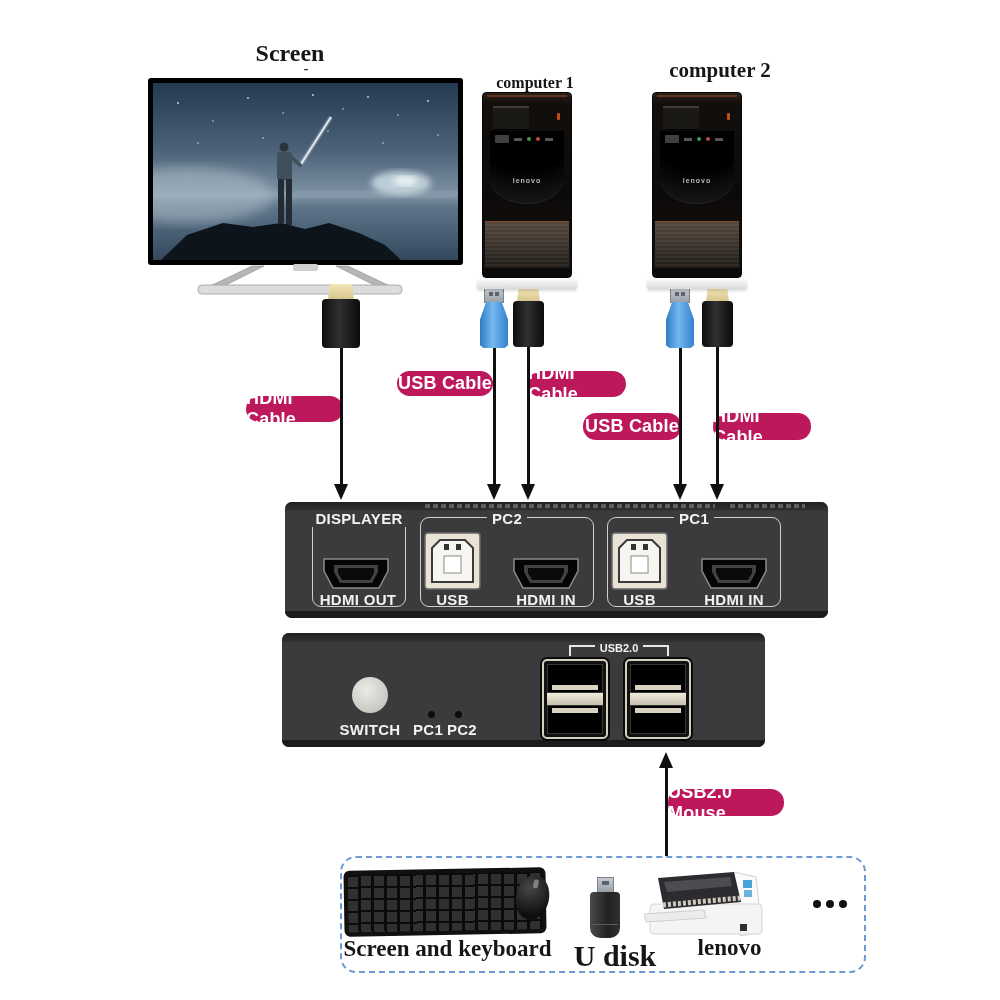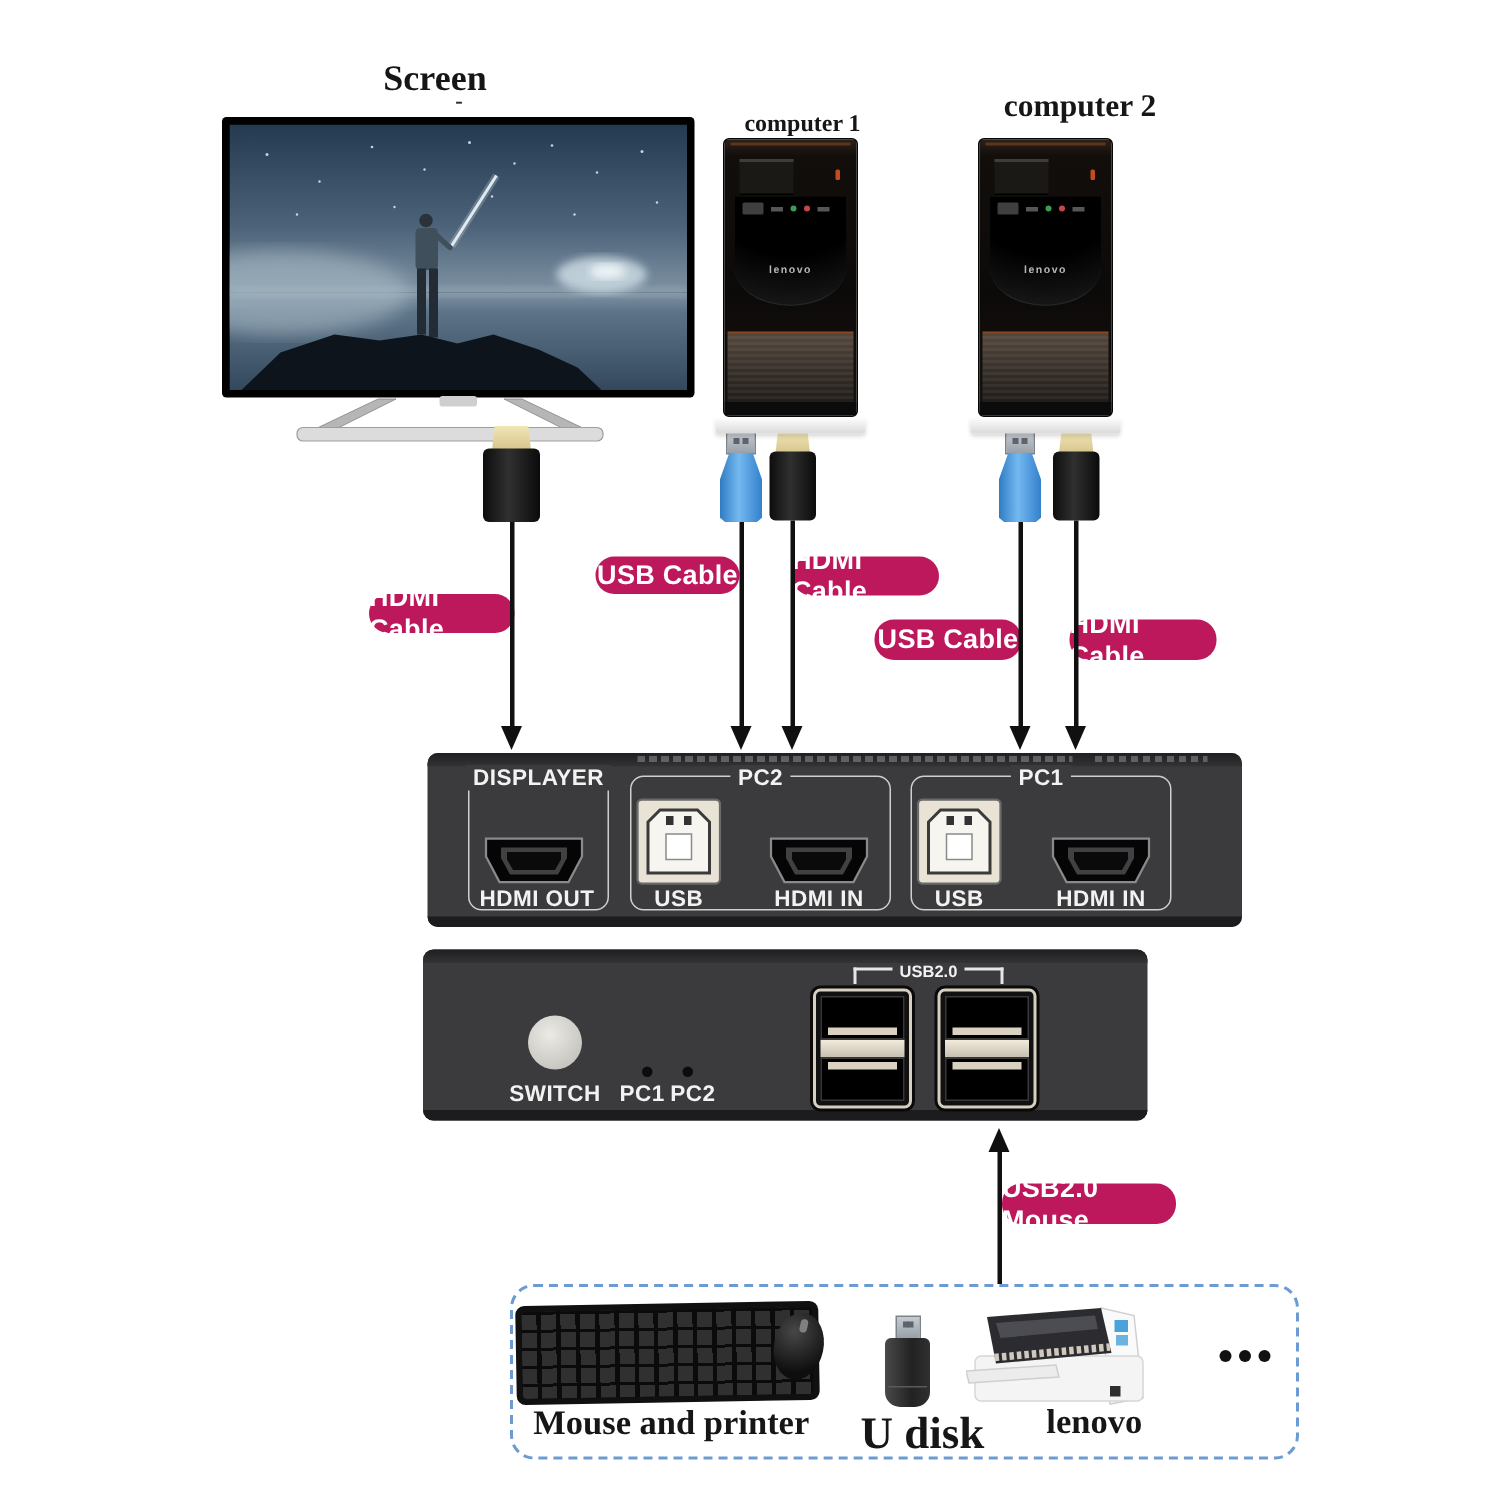--- a/index.html
+++ b/index.html
@@ -338,17 +338,17 @@
     <path d="M0 46 L60 42 L62 50 L2 54 Z" fill="#ececec" stroke="#cfcfcf"></path>
     <rect x="99" y="12" width="9" height="8" fill="#4aa3d8"></rect>
     <rect x="100" y="22" width="8" height="7" fill="#6ab4e0"></rect>
     <rect x="96" y="56" width="7" height="7" fill="#2e2e2e"></rect>
   </svg>
 
   <div class="a dot" style="left:813px;top:900px;"></div>
   <div class="a dot" style="left:826px;top:900px;"></div>
   <div class="a dot" style="left:839px;top:900px;"></div>
 
-  <div class="a serifL" style="left:340px;top:936px;width:215px;font-size:23px;">Mouse and printer</div>
+  <div class="a serifL" style="left:340px;top:936px;width:215px;font-size:23px;">Screen and keyboard</div>
   <div class="a serifL" style="left:570px;top:939px;width:90px;font-size:30px;">U disk</div>
   <div class="a serifL" style="left:677px;top:935px;width:105px;font-size:23px;">lenovo</div>
 
 </div>
 
 </body></html>

